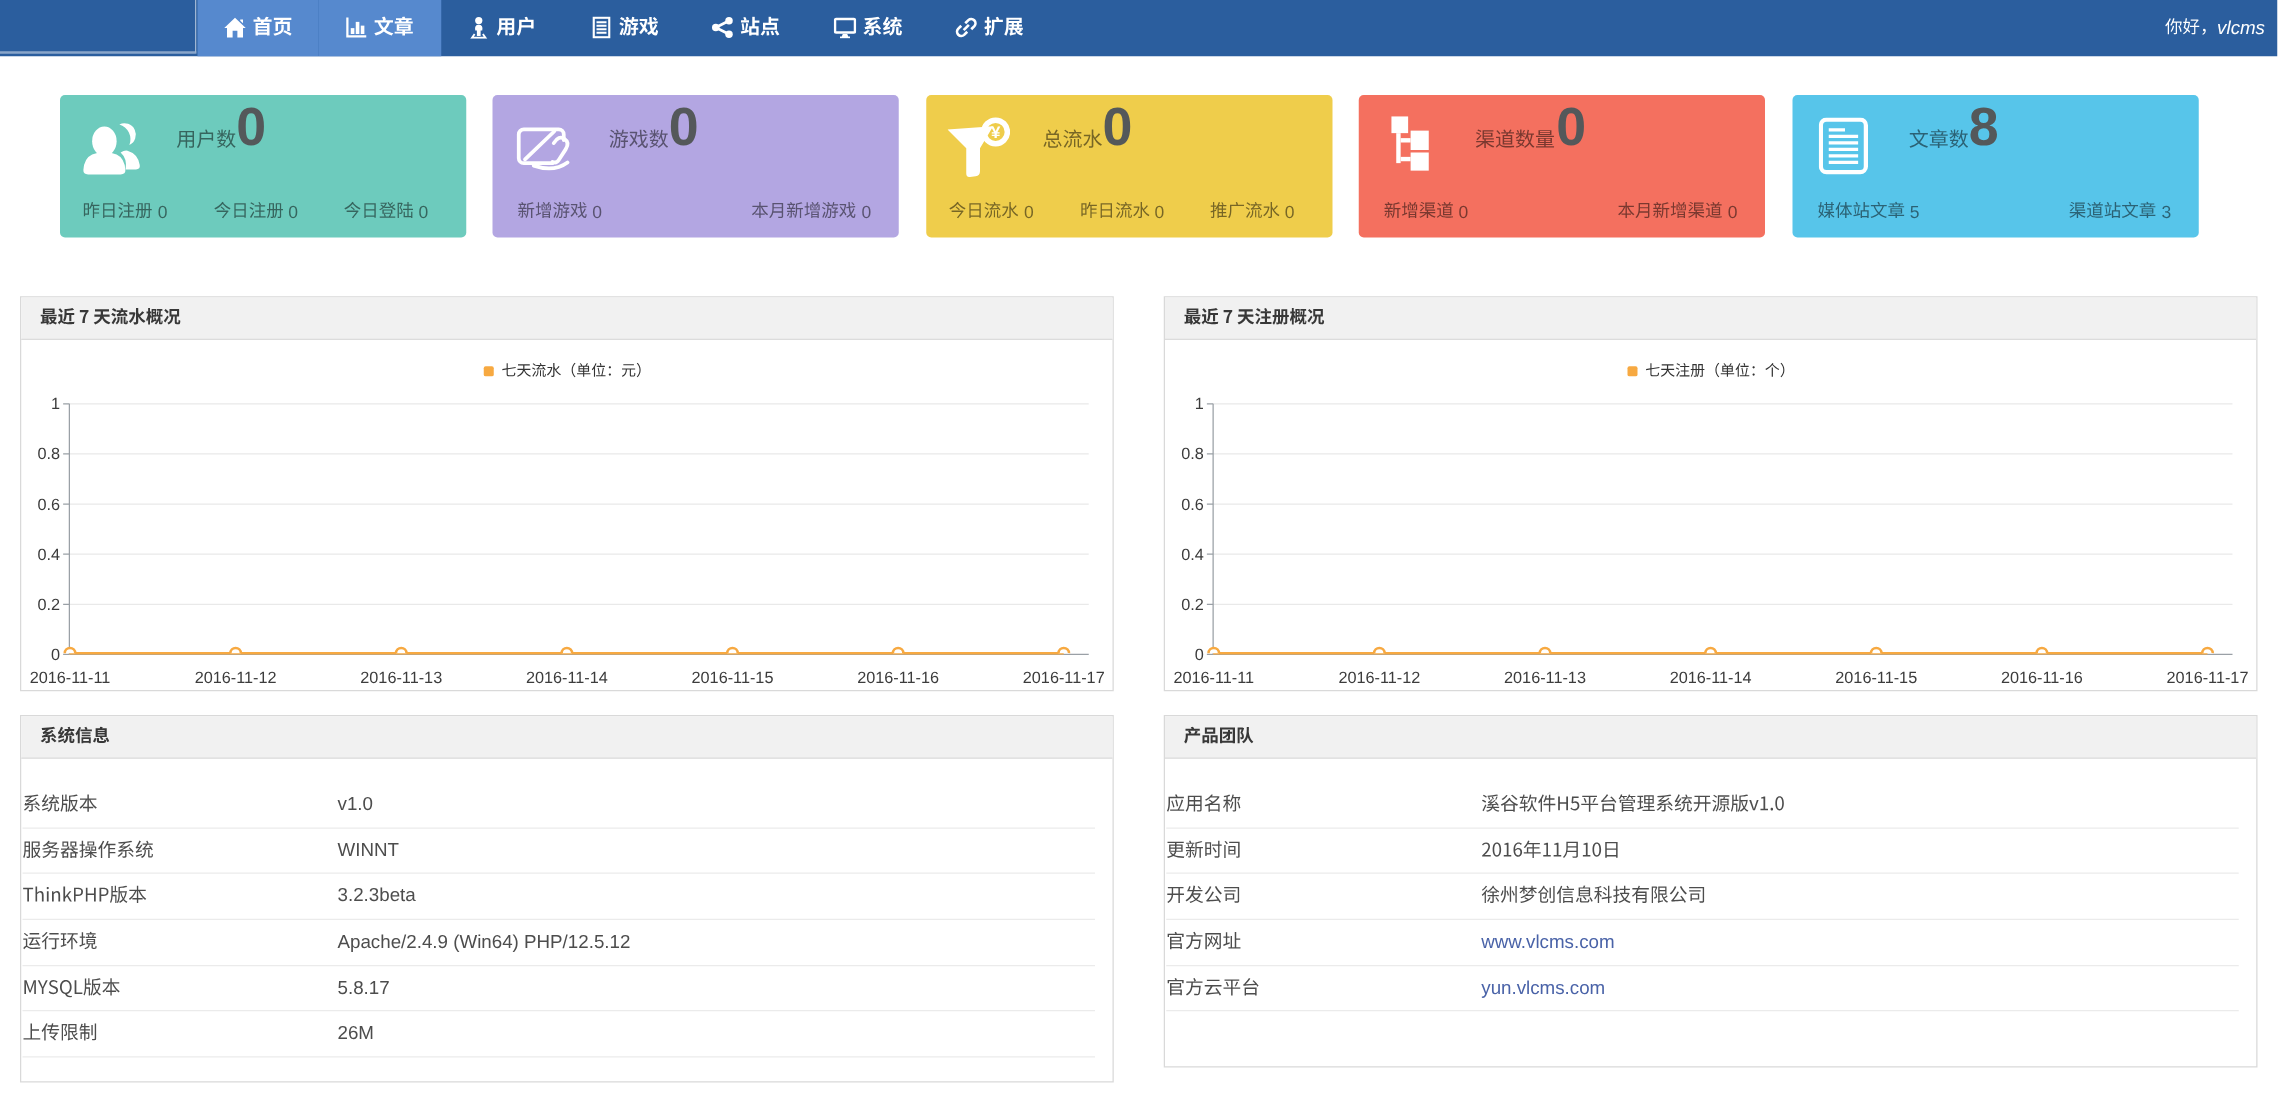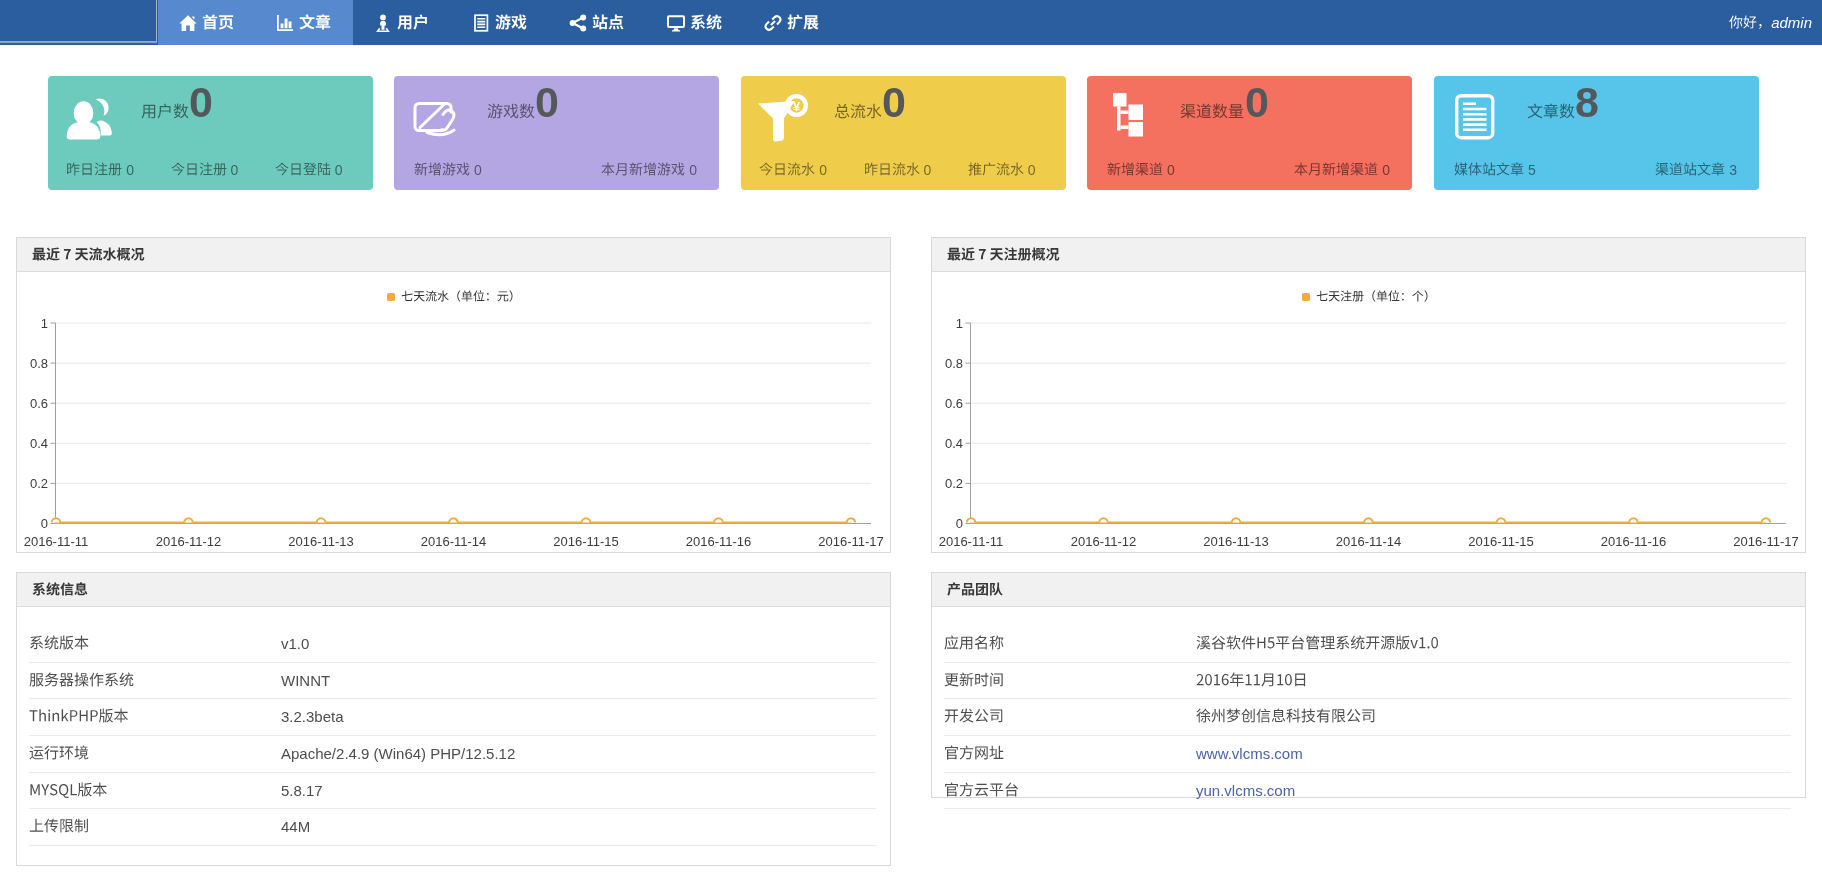--- a/index.html
+++ b/index.html
@@ -22,21 +22,21 @@
 .b2{position:absolute;top:85px;white-space:nowrap}
 .bv{font-size:14px;color:rgba(0,0,0,0.5)}
 .brow svg.zh,.b2 svg.zh{vertical-align:-3px}
 .panel{position:absolute;width:875px;background:#fff;border:1px solid #d9d9d9}
 .ph{height:34px;background:#f1f1f1;border-bottom:1px solid #dcdcdc;line-height:34px;padding-left:15px}
 .ph svg.zh{vertical-align:-3px}
 .legend{position:absolute;left:0;right:0;top:52px;display:flex;justify-content:center;align-items:center}
 .legend .sq{width:8px;height:8px;background:#f7a941;border-radius:1.5px;margin-right:6px}
 .legend svg.zh{vertical-align:-3px}
 .plot{position:absolute;left:0;top:35px}
-.tbl{position:absolute;left:12px;right:14px;top:53px}
+.tbl{position:absolute;left:1px;right:14px;top:53px}
 .trow{height:36.7px;border-bottom:1px solid #ebebeb;position:relative}
 .tlab{position:absolute;left:0;top:50%;margin-top:-9px}
 .tval{position:absolute;left:252px;top:50%;margin-top:-9px}
 .val{font-size:15px;color:#4d4d4d}
 .lnk{font-size:15px;color:#4a63a8}
 .tlab svg.zh,.tval svg.zh{vertical-align:-3px}
 </style></head>
 <body>
 <div class="nav">
     <div class="logo"></div>
@@ -84,21 +84,21 @@
         <g fill="none" stroke="#fff" stroke-width="2.1">
           <path d="M8.2 5.6 l2.5-2.5 a3.4 3.4 0 0 1 4.8 4.8 L13 10.4"></path>
           <path d="M9.8 12.4 l-2.5 2.5 a3.4 3.4 0 0 1-4.8-4.8 L5 7.6"></path>
           <path d="M6.9 11.1 l4.2-4.2"></path>
         </g>
       </svg><svg class="zh nlab" width="32.0" height="17.9" viewBox="0 -14.08 32.0 17.92">
         <path fill="#fff" d="M2.5 -13.6V-10.6H0.8V-8.8H2.5V-6C1.7 -5.8 1.1 -5.6 0.5 -5.5L0.9 -3.6L2.5 -4V-0.8C2.5 -0.6 2.4 -0.5 2.2 -0.5C2 -0.5 1.5 -0.5 0.9 -0.5C1.2 -0 1.4 0.8 1.4 1.3C2.5 1.3 3.2 1.2 3.7 0.9C4.2 0.6 4.4 0.1 4.4 -0.8V-4.5L6 -5L5.8 -6.8L4.4 -6.4V-8.8H5.9V-10.6H4.4V-13.6ZM9.6 -13.1C9.9 -12.5 10.2 -11.8 10.4 -11.2H6.6V-7.2C6.6 -4.9 6.4 -1.7 4.7 0.5C5.1 0.7 6 1.2 6.3 1.6C8.2 -0.8 8.5 -4.6 8.5 -7.2V-9.4H15.3V-11.2H12.4C12.2 -11.9 11.8 -12.9 11.3 -13.6Z M21.2 1.5V1.5C21.6 1.3 22.1 1.2 25.6 0.4C25.6 0 25.7 -0.7 25.8 -1.2L23.1 -0.7V-3.2H24.8C25.8 -0.8 27.6 0.7 30.4 1.4C30.6 0.9 31.1 0.2 31.5 -0.2C30.4 -0.4 29.5 -0.7 28.7 -1.2C29.4 -1.5 30.1 -2 30.8 -2.4L29.6 -3.2H31.3V-4.8H28.3V-5.9H30.6V-7.5H28.3V-8.6H30.4V-12.9H18.1V-8.2C18.1 -5.6 18 -2 16.4 0.5C16.8 0.7 17.7 1.2 18.1 1.5C19.8 -1.2 20 -5.3 20 -8.2V-8.6H22.4V-7.5H20.3V-5.9H22.4V-4.8H20V-3.2H21.3V-1.5C21.3 -0.7 20.8 -0.2 20.5 -0C20.8 0.3 21.1 1.1 21.2 1.5ZM24.1 -5.9H26.5V-4.8H24.1ZM24.1 -7.5V-8.6H26.5V-7.5ZM26.6 -3.2H29C28.6 -2.8 28 -2.4 27.5 -2.1C27.1 -2.4 26.8 -2.8 26.6 -3.2ZM20 -11.3H28.5V-10.2H20Z"></path>
       </svg></div>
     <div class="hello"><svg class="zh" width="42.0" height="15.7" viewBox="0 -12.32 42.0 15.68">
         <path fill="#fff" d="M6.3 -5.8C5.9 -4.1 5.2 -2.4 4.4 -1.3C4.6 -1.2 5.1 -0.9 5.2 -0.8C6.1 -1.9 6.9 -3.7 7.3 -5.6ZM10.6 -5.6C11.4 -4.1 12.1 -2.1 12.3 -0.8L13.3 -1.2C13.1 -2.5 12.4 -4.4 11.6 -5.9ZM6.5 -11.7C6 -9.6 5.2 -7.6 4.2 -6.3C4.5 -6.2 4.9 -5.8 5.1 -5.7C5.6 -6.3 6 -7.2 6.4 -8.1H8.6V-0.2C8.6 0 8.5 0.1 8.3 0.1C8.1 0.1 7.5 0.1 6.9 0.1C7 0.4 7.2 0.8 7.2 1.1C8.1 1.1 8.7 1.1 9.1 0.9C9.5 0.7 9.6 0.4 9.6 -0.2V-8.1H12.2C12.1 -7.4 12 -6.6 11.9 -6.1L12.8 -5.9C13 -6.7 13.2 -7.9 13.4 -8.9L12.7 -9.1L12.5 -9.1H6.8C7.1 -9.8 7.4 -10.6 7.6 -11.5ZM3.7 -11.7C2.9 -9.6 1.6 -7.5 0.2 -6.1C0.4 -5.9 0.7 -5.3 0.8 -5.1C1.3 -5.6 1.8 -6.2 2.2 -6.8V1.1H3.2V-8.4C3.8 -9.4 4.3 -10.4 4.7 -11.4Z M14.9 -4.1C15.6 -3.6 16.4 -3 17.2 -2.4C16.4 -1.2 15.5 -0.3 14.4 0.3C14.6 0.5 14.9 0.9 15 1.1C16.2 0.4 17.2 -0.4 18 -1.7C18.6 -1.1 19.1 -0.6 19.4 -0.1L20.1 -1C19.7 -1.5 19.2 -2.1 18.5 -2.7C19.2 -4.2 19.7 -6.2 20 -8.8L19.3 -8.9L19.1 -8.9H17.1C17.3 -9.9 17.5 -10.8 17.6 -11.7L16.5 -11.8C16.4 -10.9 16.3 -9.9 16.1 -8.9H14.6V-7.9H15.9C15.6 -6.5 15.2 -5.1 14.9 -4.1ZM18.9 -7.9C18.7 -6.1 18.2 -4.6 17.7 -3.3C17.1 -3.7 16.6 -4.1 16.1 -4.5C16.3 -5.5 16.6 -6.7 16.9 -7.9ZM23.3 -7.4V-5.8H20V-4.8H23.3V-0.1C23.3 0.1 23.2 0.1 23 0.1C22.7 0.1 22 0.1 21.1 0.1C21.3 0.4 21.5 0.8 21.5 1.1C22.6 1.1 23.3 1.1 23.7 1C24.2 0.8 24.3 0.5 24.3 -0.1V-4.8H27.4V-5.8H24.3V-7.2C25.3 -8 26.3 -9.2 27 -10.3L26.3 -10.8L26 -10.7H20.6V-9.8H25.3C24.8 -8.9 24 -8 23.3 -7.4Z M30.2 1.5C31.7 1 32.6 -0.2 32.6 -1.7C32.6 -2.7 32.2 -3.3 31.4 -3.3C30.9 -3.3 30.4 -2.9 30.4 -2.3C30.4 -1.6 30.8 -1.3 31.4 -1.3L31.7 -1.3C31.6 -0.4 31 0.3 29.9 0.8Z"></path>
-      </svg><i>admin</i></div>
+      </svg><i>vlcms</i></div>
   </div>
 <div class="card" style="left:48px;background:#6dcbbd">
     <div class="cicon" style="left:17px;top:19px"><svg width="50" height="46" viewBox="0 0 50 46">
 <g fill="#fff">
 <path d="M30.5 4.5 a9 9 0 1 1 8 16.5 a12.5 12.5 0 0 0 -8 -16.5 z"></path>
 <path d="M37 25.5 q8.5 2.5 9.8 11.5 q0.5 3.5 -3 3.5 l-8.3 0 q1.5 -8.5 -4 -13.5 q3 -2 5.5 -1.5 z"></path>
 <ellipse cx="18.5" cy="18" rx="9.8" ry="11.8"></ellipse>
 <path d="M5.5 44.5 q-4 0 -3.8 -3.5 q0.5 -9.5 7 -12.5 q4.5 -2 9.8 -2 q5.3 0 9.8 2 q6.5 3 7 12.5 q0.2 3.5 -3.8 3.5 z"></path>
 </g>
       </svg></div>
@@ -324,25 +324,25 @@
       <div class="trow">
         <div class="tlab"><svg class="zh" width="78.4" height="16.8" viewBox="0 -13.20 78.4 16.80">
             <path fill="#4d4d4d" d="M1.5 0H2.8V-6.1C2.8 -7 2.7 -8.4 2.6 -9.3H2.6L3.5 -6.8L5.6 -1.1H6.5L8.6 -6.8L9.5 -9.3H9.6C9.5 -8.4 9.4 -7 9.4 -6.1V0H10.7V-11H9L6.9 -5.1C6.6 -4.4 6.4 -3.6 6.1 -2.8H6.1C5.8 -3.6 5.6 -4.4 5.3 -5.1L3.2 -11H1.5Z M15.5 0H16.8V-4.3L20.2 -11H18.7L17.3 -7.9C17 -7.1 16.6 -6.3 16.2 -5.5H16.1C15.8 -6.3 15.4 -7.1 15.1 -7.9L13.6 -11H12.2L15.5 -4.3Z M24.7 0.2C27 0.2 28.4 -1.2 28.4 -2.9C28.4 -4.6 27.4 -5.3 26.2 -5.9L24.6 -6.5C23.8 -6.9 22.8 -7.3 22.8 -8.4C22.8 -9.4 23.6 -10 24.8 -10C25.9 -10 26.7 -9.6 27.3 -9L28.1 -9.8C27.3 -10.6 26.1 -11.2 24.8 -11.2C22.8 -11.2 21.4 -10 21.4 -8.3C21.4 -6.7 22.6 -5.9 23.6 -5.5L25.2 -4.8C26.2 -4.3 27 -3.9 27 -2.8C27 -1.7 26.2 -1 24.7 -1C23.6 -1 22.5 -1.6 21.7 -2.4L20.9 -1.4C21.8 -0.4 23.1 0.2 24.7 0.2Z M34.6 -1C32.7 -1 31.4 -2.7 31.4 -5.5C31.4 -8.3 32.7 -10 34.6 -10C36.6 -10 37.9 -8.3 37.9 -5.5C37.9 -2.7 36.6 -1 34.6 -1ZM38 2.8C38.7 2.8 39.3 2.7 39.6 2.5L39.3 1.4C39 1.5 38.7 1.6 38.2 1.6C37 1.6 36 1.1 35.5 0.1C37.8 -0.3 39.3 -2.4 39.3 -5.5C39.3 -9.1 37.4 -11.2 34.6 -11.2C31.9 -11.2 30 -9.1 30 -5.5C30 -2.3 31.6 -0.2 34 0.1C34.6 1.6 36 2.8 38 2.8Z M41.7 0H47.9V-1.2H43.1V-11H41.7Z M49.9 -12.3V-6.3C49.9 -4.1 49.8 -1.4 48.8 0.6C49.1 0.7 49.4 1 49.6 1.2C50.5 -0.3 50.8 -2.3 50.9 -4.2H53V1.2H54V-5.3H51L51 -6.3V-7.4H54.9V-8.4H53.6V-12.6H52.6V-8.4H51V-12.3ZM61.1 -7.2C60.8 -5.5 60.2 -4 59.5 -2.8C58.8 -4.1 58.2 -5.6 57.9 -7.2ZM55.6 -11.6V-6.4C55.6 -4.2 55.5 -1.3 54.3 0.6C54.6 0.8 55 1.1 55.2 1.3C56.5 -0.9 56.7 -3.9 56.7 -6.4V-7.2H57C57.4 -5.2 58 -3.4 58.9 -1.9C58 -0.9 57.1 -0.2 56.1 0.3C56.3 0.5 56.6 1 56.7 1.2C57.8 0.7 58.7 -0 59.5 -1C60.2 -0 61 0.7 62 1.2C62.2 0.9 62.5 0.5 62.8 0.3C61.8 -0.2 60.9 -0.9 60.1 -1.8C61.2 -3.4 62 -5.5 62.3 -8.1L61.7 -8.3L61.5 -8.2H56.7V-10.7C58.7 -10.8 61 -11.1 62.6 -11.5L61.9 -12.5C60.4 -12.1 57.8 -11.8 55.6 -11.6Z M70.3 -12.6V-9.4H64.3V-8.3H68.9C67.8 -5.7 65.9 -3.3 63.9 -2.1C64.2 -1.9 64.6 -1.5 64.7 -1.2C66.9 -2.7 68.8 -5.4 70 -8.3H70.3V-2.7H66.8V-1.6H70.3V1.2H71.4V-1.6H74.9V-2.7H71.4V-8.3H71.7C72.8 -5.4 74.7 -2.7 77 -1.2C77.2 -1.5 77.5 -2 77.8 -2.2C75.8 -3.4 73.9 -5.8 72.8 -8.3H77.4V-9.4H71.4V-12.6Z"></path>
           </svg></div>
         <div class="tval"><span class="val">5.8.17</span></div>
       </div>
       <div class="trow">
         <div class="tlab"><svg class="zh" width="60.0" height="16.8" viewBox="0 -13.20 60.0 16.80">
             <path fill="#4d4d4d" d="M6.4 -12.4V-0.6H0.8V0.5H14.2V-0.6H7.6V-6.6H13.2V-7.7H7.6V-12.4Z M19 -12.5C18.1 -10.3 16.7 -8 15.3 -6.6C15.5 -6.3 15.8 -5.7 15.9 -5.4C16.4 -6 16.9 -6.6 17.4 -7.3V1.2H18.5V-9C19.1 -10 19.6 -11.1 20.1 -12.2ZM22 -1.9C23.4 -1 25.1 0.3 26 1.2L26.8 0.4C26.4 -0 25.8 -0.5 25.2 -1C26.3 -2.3 27.6 -3.7 28.5 -4.8L27.7 -5.2L27.5 -5.2H22.7L23.2 -7H29.3V-8H23.5L24 -9.8H28.6V-10.9H24.3L24.7 -12.4L23.6 -12.5L23.2 -10.9H20.2V-9.8H22.9L22.4 -8H19.4V-7H22.1C21.8 -5.9 21.4 -4.9 21.2 -4.1H26.5C25.9 -3.4 25.1 -2.5 24.3 -1.6C23.8 -2 23.3 -2.3 22.8 -2.6Z M31.4 -12V1.2H32.4V-11H34.6C34.2 -10 33.8 -8.6 33.4 -7.6C34.5 -6.4 34.7 -5.3 34.7 -4.5C34.7 -4 34.6 -3.6 34.4 -3.5C34.3 -3.4 34.1 -3.3 33.9 -3.3C33.7 -3.3 33.4 -3.3 33.1 -3.3C33.2 -3.1 33.3 -2.6 33.3 -2.4C33.7 -2.3 34.1 -2.3 34.4 -2.4C34.7 -2.4 34.9 -2.5 35.1 -2.7C35.6 -3 35.7 -3.6 35.7 -4.4C35.7 -5.4 35.5 -6.4 34.4 -7.7C34.9 -8.9 35.4 -10.4 35.9 -11.6L35.1 -12L35 -12ZM42.2 -8.2V-6.3H37.7V-8.2ZM42.2 -9.1H37.7V-10.9H42.2ZM36.6 1.2C36.9 1 37.4 0.8 40.4 0C40.4 -0.2 40.4 -0.7 40.4 -1L37.7 -0.4V-5.3H39.2C39.9 -2.4 41.4 -0 43.7 1.1C43.9 0.8 44.2 0.3 44.5 0.1C43.3 -0.4 42.3 -1.2 41.6 -2.3C42.4 -2.8 43.4 -3.4 44.1 -4.1L43.4 -4.9C42.8 -4.3 41.9 -3.6 41.1 -3.1C40.7 -3.8 40.4 -4.5 40.2 -5.3H43.2V-11.9H36.6V-0.8C36.6 -0.2 36.3 0.1 36.1 0.3C36.3 0.5 36.5 0.9 36.6 1.2Z M55.1 -11.2V-2.9H56.2V-11.2ZM57.8 -12.4V-0.3C57.8 -0.1 57.7 -0 57.5 -0C57.2 -0 56.4 -0 55.5 -0C55.6 0.3 55.8 0.8 55.9 1.1C57 1.1 57.8 1.1 58.3 0.9C58.7 0.7 58.9 0.4 58.9 -0.4V-12.4ZM47.1 -12.2C46.8 -10.8 46.3 -9.3 45.6 -8.3C45.9 -8.2 46.4 -8 46.6 -7.9C46.9 -8.3 47.1 -8.8 47.4 -9.4H49.3V-7.8H45.7V-6.8H49.3V-5.3H46.4V-0H47.4V-4.2H49.3V1.2H50.4V-4.2H52.5V-1.2C52.5 -1 52.5 -1 52.3 -1C52.1 -0.9 51.6 -0.9 51 -1C51.1 -0.7 51.3 -0.3 51.3 0C52.1 0 52.7 0 53.1 -0.2C53.4 -0.3 53.5 -0.6 53.5 -1.1V-5.3H50.4V-6.8H54.1V-7.8H50.4V-9.4H53.5V-10.4H50.4V-12.5H49.3V-10.4H47.7C47.9 -10.9 48.1 -11.5 48.2 -12Z"></path>
           </svg></div>
-        <div class="tval"><span class="val">44M</span></div>
-      </div>
-    </div>
-  </div>
-<div class="panel" style="left:931px;top:572px;height:226px">
+        <div class="tval"><span class="val">26M</span></div>
+      </div>
+    </div>
+  </div>
+<div class="panel" style="left:931px;top:572px;height:282px">
     <div class="ph"><svg class="zh" width="56.0" height="15.7" viewBox="0 -12.32 56.0 15.68">
         <path fill="#383838" d="M5.6 -11.5C5.9 -11.2 6.1 -10.8 6.3 -10.4H1.4V-8.8H4.6L3.4 -8.3C3.8 -7.8 4.2 -7.1 4.4 -6.6H1.6V-4.7C1.6 -3.2 1.4 -1.2 0.3 0.2C0.7 0.4 1.5 1.1 1.8 1.4C3.1 -0.2 3.3 -2.9 3.3 -4.6V-5H13.1V-6.6H10.1L11.3 -8.2L9.4 -8.8C9.2 -8.2 8.8 -7.3 8.4 -6.6H5.1L6.1 -7C5.9 -7.6 5.4 -8.3 5 -8.8H12.8V-10.4H8.3C8.1 -10.9 7.7 -11.5 7.4 -12Z M18.5 -9.7H23.5V-7.9H18.5ZM16.9 -11.3V-6.3H25.2V-11.3ZM15 -5.1V1.3H16.6V0.5H18.7V1.2H20.3V-5.1ZM16.6 -1.1V-3.5H18.7V-1.1ZM21.5 -5.1V1.3H23.1V0.5H25.4V1.2H27.1V-5.1ZM23.1 -1.1V-3.5H25.4V-1.1Z M29 -11.4V1.3H30.7V0.8H39.2V1.3H41V-11.4ZM30.7 -0.7V-9.8H39.2V-0.7ZM35.4 -9.4V-7.9H31.3V-6.4H34.7C33.6 -5.1 32.2 -4 31 -3.4C31.3 -3.1 31.8 -2.6 32 -2.3C33.1 -2.8 34.3 -3.7 35.4 -4.7V-2.8C35.4 -2.7 35.3 -2.6 35.1 -2.6C34.9 -2.6 34.4 -2.6 33.9 -2.6C34.1 -2.2 34.3 -1.6 34.4 -1.1C35.3 -1.1 35.9 -1.2 36.4 -1.4C36.8 -1.7 37 -2.1 37 -2.8V-6.4H38.7V-7.9H37V-9.4Z M43.1 -11.3V1.2H44.7V-9.8H46.3C46 -8.9 45.6 -7.8 45.3 -6.9C46.3 -6 46.5 -5.1 46.5 -4.4C46.5 -4 46.4 -3.7 46.2 -3.6C46.1 -3.5 46 -3.5 45.8 -3.5C45.6 -3.5 45.4 -3.5 45.1 -3.5C45.3 -3.1 45.5 -2.4 45.5 -1.9C45.9 -1.9 46.2 -1.9 46.5 -2C46.9 -2 47.2 -2.1 47.4 -2.3C47.9 -2.6 48.1 -3.3 48.1 -4.2C48.1 -5 47.9 -6 46.9 -7.1C47.4 -8.2 47.9 -9.5 48.3 -10.7L47.1 -11.4L46.9 -11.3ZM55.7 0C52.6 -2.2 52.2 -6.5 52 -7.9C52.1 -9.2 52.1 -10.5 52.1 -11.8H50.4C50.4 -7.2 50.5 -2.6 46.6 -0C47.1 0.3 47.7 0.8 47.9 1.3C49.7 0 50.7 -1.7 51.3 -3.6C51.9 -1.8 52.8 0 54.5 1.3C54.8 0.8 55.3 0.3 55.7 0Z"></path>
       </svg></div>
     <div class="tbl">
       <div class="trow">
         <div class="tlab"><svg class="zh" width="60.0" height="16.8" viewBox="0 -13.20 60.0 16.80">
             <path fill="#4d4d4d" d="M4 -7.3C4.6 -5.7 5.3 -3.6 5.6 -2.2L6.6 -2.6C6.3 -4 5.6 -6.1 4.9 -7.8ZM7.2 -8.2C7.7 -6.6 8.2 -4.4 8.5 -3L9.5 -3.4C9.3 -4.8 8.8 -6.8 8.2 -8.5ZM7 -12.4C7.3 -11.9 7.6 -11.2 7.8 -10.7H1.8V-6.6C1.8 -4.4 1.7 -1.5 0.5 0.7C0.8 0.8 1.3 1.1 1.5 1.3C2.8 -0.9 3 -4.3 3 -6.6V-9.6H14.1V-10.7H9.1C8.9 -11.2 8.5 -12.1 8.1 -12.7ZM3.1 -0.6V0.5H14.3V-0.6H10.3C11.6 -2.9 12.8 -5.6 13.5 -8.1L12.3 -8.6C11.7 -6 10.6 -2.9 9.1 -0.6Z M17.3 -11.5V-6.1C17.3 -4 17.1 -1.3 15.5 0.5C15.7 0.7 16.2 1.1 16.4 1.3C17.5 0 18 -1.7 18.2 -3.4H22V1.1H23.1V-3.4H27.2V-0.3C27.2 -0.1 27.1 0 26.8 0C26.5 0.1 25.5 0.1 24.4 0C24.6 0.3 24.8 0.8 24.8 1.1C26.2 1.1 27.1 1.1 27.6 0.9C28.1 0.8 28.3 0.4 28.3 -0.3V-11.5ZM18.4 -10.5H22V-8.1H18.4ZM27.2 -10.5V-8.1H23.1V-10.5ZM18.4 -7H22V-4.5H18.3C18.4 -5 18.4 -5.6 18.4 -6.1ZM27.2 -7V-4.5H23.1V-7Z M33.9 -7.9C34.7 -7.4 35.6 -6.7 36.3 -6.1C34.5 -5.2 32.6 -4.5 30.7 -4.1C30.9 -3.8 31.2 -3.4 31.3 -3.1C32.1 -3.3 33 -3.5 33.8 -3.8V1.2H34.9V0.4H41.6V1.2H42.7V-5.1H36.8C39.3 -6.4 41.4 -8.3 42.7 -10.7L41.9 -11.2L41.7 -11.1H36.4C36.8 -11.5 37.1 -12 37.4 -12.4L36.1 -12.6C35.2 -11.2 33.5 -9.5 31 -8.4C31.3 -8.2 31.7 -7.8 31.8 -7.5C33.3 -8.2 34.4 -9.1 35.4 -10.1H41C40.1 -8.7 38.8 -7.6 37.3 -6.7C36.6 -7.3 35.6 -8 34.8 -8.6ZM41.6 -0.6H34.9V-4.1H41.6Z M52.7 -6.8C52.3 -4.9 51.7 -3 50.9 -1.8C51.1 -1.7 51.6 -1.4 51.8 -1.2C52.6 -2.5 53.3 -4.5 53.7 -6.6ZM56.7 -6.6C57.4 -5 58 -2.8 58.2 -1.4L59.3 -1.7C59 -3.1 58.4 -5.2 57.7 -6.9ZM53 -12.6C52.6 -10.7 52 -8.7 51.1 -7.4V-8.3H49.2V-11C49.9 -11.1 50.6 -11.4 51.1 -11.6L50.5 -12.5C49.4 -12 47.5 -11.5 45.9 -11.3C46.1 -11 46.2 -10.7 46.3 -10.4C46.9 -10.5 47.5 -10.6 48.1 -10.7V-8.3H45.8V-7.2H48C47.4 -5.5 46.4 -3.6 45.5 -2.5C45.7 -2.2 45.9 -1.8 46 -1.5C46.8 -2.5 47.5 -3.9 48.1 -5.4V1.2H49.2V-5.5C49.7 -4.9 50.2 -4 50.5 -3.6L51.1 -4.5C50.9 -4.9 49.6 -6.2 49.2 -6.7V-7.2H51L50.9 -7.2C51.2 -7 51.7 -6.7 51.9 -6.6C52.4 -7.4 52.9 -8.4 53.3 -9.6H54.8V-0.2C54.8 0 54.7 0.1 54.5 0.1C54.3 0.1 53.7 0.1 53 0.1C53.1 0.4 53.3 0.8 53.4 1.1C54.3 1.1 55 1.1 55.4 0.9C55.8 0.8 55.9 0.4 55.9 -0.2V-9.6H57.9C57.7 -9 57.4 -8.4 57.1 -7.9L58.2 -7.6C58.6 -8.5 59 -9.5 59.4 -10.5L58.6 -10.7L58.5 -10.6H53.6C53.8 -11.2 53.9 -11.8 54.1 -12.4Z"></path>
           </svg></div>
         <div class="tval"><svg class="zh" width="242.9" height="16.8" viewBox="0 -13.20 242.9 16.80">
             <path fill="#4d4d4d" d="M8.3 -10.5C8.7 -9.9 9 -9.1 9.2 -8.5L10.1 -8.9C10 -9.4 9.6 -10.2 9.2 -10.8ZM12.8 -12.5C10.9 -12.1 7.7 -11.7 5 -11.5C5.1 -11.3 5.2 -10.9 5.2 -10.6C8 -10.8 11.3 -11.1 13.4 -11.7ZM5.4 -10.1C5.8 -9.6 6.1 -8.8 6.3 -8.3L7.2 -8.7C7.1 -9.2 6.7 -9.9 6.3 -10.5ZM12.2 -11C11.9 -10.3 11.5 -9.3 11.1 -8.6L12 -8.3C12.3 -8.9 12.8 -9.9 13.1 -10.7ZM1.3 -11.6C2.2 -11.1 3.3 -10.4 3.8 -9.9L4.5 -10.8C4 -11.3 2.9 -11.9 2 -12.4ZM0.5 -7.6C1.5 -7.2 2.6 -6.5 3.2 -6L3.9 -6.9C3.3 -7.4 2.1 -8.1 1.2 -8.4ZM0.9 0.1 1.9 0.8C2.6 -0.6 3.4 -2.4 4.1 -4L3.2 -4.6C2.5 -3 1.6 -1 0.9 0.1ZM5.3 -3.6C5.6 -3.7 6 -3.8 8.7 -4C8.6 -3.6 8.5 -3.2 8.4 -2.8H4.4V-1.8H8C7.4 -0.8 6.2 -0.1 3.9 0.3C4.1 0.5 4.4 1 4.5 1.2C7.3 0.7 8.6 -0.3 9.2 -1.8H9.3C10.1 -0.2 11.6 0.8 13.8 1.2C14 0.9 14.3 0.4 14.5 0.2C12.6 -0 11.2 -0.7 10.4 -1.8H14.3V-2.8H9.6C9.6 -3.2 9.7 -3.6 9.8 -4H9.1L12.5 -4.3C12.7 -4 12.9 -3.8 13 -3.5L13.9 -4C13.5 -4.8 12.6 -5.9 11.7 -6.7L10.9 -6.2C11.3 -5.9 11.6 -5.5 11.9 -5.1L7.5 -4.8C8.8 -5.5 10.2 -6.5 11.4 -7.5L10.7 -8.1C10.2 -7.6 9.6 -7.2 9 -6.8L7.1 -6.7C7.8 -7.2 8.4 -7.7 9.1 -8.3L8.1 -8.8C7.5 -8 6.4 -7.2 6.1 -7C5.8 -6.8 5.6 -6.6 5.3 -6.6C5.4 -6.4 5.6 -5.9 5.6 -5.7C5.8 -5.7 6.2 -5.8 7.7 -5.9C7.1 -5.5 6.7 -5.2 6.4 -5.1C5.8 -4.8 5.4 -4.6 5 -4.5C5.1 -4.2 5.3 -3.8 5.3 -3.6Z M23.8 -11.7C25.2 -10.7 27 -9.1 27.9 -8.1L28.9 -8.9C28 -9.9 26.1 -11.3 24.7 -12.3ZM20 -12.2C19.1 -11 17.6 -9.7 16.2 -8.9C16.5 -8.7 16.9 -8.3 17.1 -8.1C18.5 -9 20.1 -10.4 21.1 -11.8ZM22.4 -9.9C21.1 -7.7 18.3 -5.5 15.6 -4.6C15.8 -4.3 16.1 -3.8 16.3 -3.5C16.9 -3.8 17.7 -4.1 18.3 -4.5V1.2H19.5V0.6H25.6V1.2H26.8V-4.4C27.4 -4 28 -3.7 28.6 -3.5C28.8 -3.8 29.2 -4.3 29.5 -4.6C27.1 -5.3 24.5 -7.1 23.1 -8.9L23.4 -9.3ZM19.5 -0.4V-3.8H25.6V-0.4ZM18.8 -4.8C20.2 -5.7 21.5 -6.8 22.5 -8C23.4 -6.9 24.8 -5.7 26.1 -4.8Z M38.9 -12.6C38.5 -10.3 38 -8.1 36.9 -6.7C37.2 -6.5 37.6 -6.2 37.8 -6C38.4 -6.9 38.9 -8 39.3 -9.3H43.1C42.9 -8.2 42.7 -7.1 42.5 -6.4L43.4 -6.1C43.7 -7.1 44.1 -8.7 44.4 -10.1L43.6 -10.3L43.5 -10.3H39.6C39.7 -11 39.9 -11.7 40 -12.4ZM40 -7.8V-7.2C40 -5.1 39.8 -1.9 36.5 0.4C36.8 0.6 37.2 1 37.4 1.2C39.2 -0.2 40.1 -1.8 40.6 -3.4C41.2 -1.4 42.2 0.3 43.7 1.2C43.9 0.9 44.2 0.5 44.5 0.3C42.6 -0.7 41.5 -3.1 41 -5.8C41 -6.3 41.1 -6.7 41.1 -7.1V-7.8ZM31.4 -5C31.5 -5.1 32 -5.2 32.6 -5.2H34.2V-3L30.6 -2.5L30.8 -1.4L34.2 -1.9V1.1H35.2V-2.1L37.2 -2.4L37.2 -3.5L35.2 -3.2V-5.2H37.1V-6.2H35.2V-8.4H34.2V-6.2H32.5C33 -7.2 33.5 -8.5 33.9 -9.8H37.2V-10.8H34.3C34.5 -11.3 34.6 -11.8 34.7 -12.3L33.6 -12.6C33.5 -12 33.4 -11.4 33.2 -10.8H30.8V-9.8H32.9C32.5 -8.5 32.1 -7.6 31.9 -7.2C31.6 -6.5 31.3 -6 31.1 -6C31.2 -5.7 31.4 -5.2 31.4 -5Z M49.8 -5.1V-4H54.1V1.2H55.2V-4H59.3V-5.1H55.2V-8.4H58.6V-9.5H55.2V-12.4H54.1V-9.5H52C52.2 -10.2 52.4 -10.9 52.6 -11.6L51.5 -11.8C51.1 -9.9 50.5 -7.9 49.6 -6.7C49.9 -6.6 50.4 -6.3 50.6 -6.1C51 -6.8 51.4 -7.6 51.7 -8.4H54.1V-5.1ZM49 -12.5C48.2 -10.3 46.9 -8 45.5 -6.6C45.7 -6.3 46 -5.7 46.1 -5.4C46.6 -6 47.1 -6.6 47.5 -7.2V1.2H48.6V-9C49.2 -10 49.7 -11.1 50.1 -12.2Z M61.5 0H62.9V-5.2H68V0H69.4V-11H68V-6.4H62.9V-11H61.5Z M74.8 0.2C76.7 0.2 78.5 -1.2 78.5 -3.6C78.5 -6 77 -7.1 75.1 -7.1C74.5 -7.1 74 -6.9 73.5 -6.6L73.8 -9.8H77.9V-11H72.6L72.2 -5.9L72.9 -5.4C73.6 -5.8 74 -6 74.8 -6C76.2 -6 77.1 -5.1 77.1 -3.5C77.1 -1.9 76 -0.9 74.7 -0.9C73.4 -0.9 72.6 -1.5 72 -2.2L71.3 -1.3C72.1 -0.5 73.1 0.2 74.8 0.2Z M81.9 -9.4C82.4 -8.3 83 -6.9 83.2 -6L84.3 -6.4C84.1 -7.2 83.5 -8.7 82.9 -9.8ZM90.6 -9.8C90.2 -8.7 89.5 -7.2 88.9 -6.3L89.9 -5.9C90.5 -6.8 91.2 -8.3 91.8 -9.5ZM80 -5.2V-4.1H86.1V1.2H87.3V-4.1H93.5V-5.2H87.3V-10.5H92.6V-11.6H80.8V-10.5H86.1V-5.2Z M96.9 -5.1V1.2H98.1V0.4H105.4V1.2H106.6V-5.1ZM98.1 -0.7V-4H105.4V-0.7ZM96.1 -6.4C96.7 -6.6 97.6 -6.6 106.2 -7.1C106.6 -6.6 106.9 -6.2 107.2 -5.8L108.1 -6.5C107.3 -7.8 105.6 -9.6 104.1 -10.9L103.2 -10.3C104 -9.7 104.7 -8.9 105.4 -8.1L97.7 -7.7C99 -9 100.4 -10.5 101.6 -12.2L100.5 -12.7C99.3 -10.8 97.5 -8.9 97 -8.4C96.5 -7.9 96.1 -7.6 95.8 -7.5C95.9 -7.2 96.1 -6.6 96.1 -6.4Z M112.4 -6.6V1.2H113.6V0.7H120.8V1.2H121.9V-2.5H113.6V-3.6H121.1V-6.6ZM120.8 -0.2H113.6V-1.6H120.8ZM115.8 -9.3C116 -9 116.2 -8.7 116.3 -8.4H110.8V-5.9H111.9V-7.5H121.8V-5.9H123V-8.4H117.5C117.3 -8.8 117.1 -9.2 116.9 -9.6ZM113.6 -5.7H120V-4.4H113.6ZM111.8 -12.7C111.4 -11.4 110.7 -10.1 109.9 -9.2C110.2 -9.1 110.6 -8.8 110.9 -8.7C111.3 -9.2 111.7 -9.8 112.1 -10.5H113.1C113.4 -10 113.8 -9.3 113.9 -8.9L114.9 -9.2C114.8 -9.6 114.5 -10.1 114.2 -10.5H116.5V-11.4H112.5C112.6 -11.7 112.7 -12.1 112.8 -12.4ZM118.1 -12.6C117.8 -11.5 117.3 -10.5 116.6 -9.8C116.9 -9.6 117.4 -9.4 117.6 -9.2C117.9 -9.6 118.2 -10 118.4 -10.5H119.5C119.9 -10 120.4 -9.3 120.6 -8.8L121.5 -9.2C121.3 -9.6 121 -10.1 120.7 -10.5H123.3V-11.4H118.8C119 -11.7 119.1 -12.1 119.2 -12.4Z M131.4 -8.1H133.7V-6.2H131.4ZM134.7 -8.1H137V-6.2H134.7ZM131.4 -10.9H133.7V-9H131.4ZM134.7 -10.9H137V-9H134.7ZM129 -0.3V0.7H138.8V-0.3H134.7V-2.4H138.2V-3.4H134.7V-5.2H138V-11.9H130.3V-5.2H133.6V-3.4H130.2V-2.4H133.6V-0.3ZM124.8 -1.5 125.1 -0.4C126.4 -0.8 128.1 -1.4 129.7 -1.9L129.5 -3L127.9 -2.5V-6.2H129.4V-7.2H127.9V-10.5H129.6V-11.6H124.9V-10.5H126.8V-7.2H125.1V-6.2H126.8V-2.1C126 -1.9 125.3 -1.7 124.8 -1.5Z M143.5 -3.4C142.7 -2.3 141.5 -1.2 140.3 -0.4C140.6 -0.3 141.1 0.1 141.3 0.3C142.4 -0.5 143.8 -1.7 144.7 -3ZM148.8 -2.9C150 -1.9 151.6 -0.5 152.3 0.3L153.3 -0.3C152.5 -1.2 150.9 -2.5 149.7 -3.4ZM149.2 -6.7C149.6 -6.3 150 -5.9 150.4 -5.4L143.8 -5C146.1 -6.1 148.4 -7.5 150.6 -9.2L149.7 -9.9C149 -9.3 148.1 -8.7 147.3 -8.1L143.7 -8C144.8 -8.7 145.8 -9.7 146.8 -10.7C148.8 -10.9 150.6 -11.2 152.1 -11.5L151.3 -12.5C148.9 -11.9 144.5 -11.5 140.8 -11.3C141 -11 141.1 -10.6 141.1 -10.3C142.5 -10.4 143.9 -10.5 145.3 -10.6C144.3 -9.6 143.2 -8.7 142.8 -8.4C142.3 -8.1 142 -7.9 141.7 -7.8C141.8 -7.5 142 -7 142 -6.8C142.3 -6.9 142.8 -7 145.8 -7.2C144.5 -6.4 143.4 -5.8 142.9 -5.5C142 -5.1 141.3 -4.8 140.8 -4.7C141 -4.4 141.1 -3.9 141.2 -3.7C141.6 -3.8 142.2 -3.9 146.3 -4.2V-0.3C146.3 -0.1 146.3 -0.1 146 -0.1C145.8 -0 144.9 -0 144 -0.1C144.2 0.2 144.4 0.7 144.5 1C145.6 1 146.3 1 146.8 0.8C147.3 0.7 147.5 0.3 147.5 -0.3V-4.3L151.2 -4.6C151.6 -4.1 152 -3.6 152.2 -3.2L153.1 -3.8C152.5 -4.7 151.2 -6.1 150.1 -7.1Z M164.7 -5.3V-0.5C164.7 0.6 165 0.9 166 0.9C166.2 0.9 167.1 0.9 167.3 0.9C168.3 0.9 168.5 0.3 168.6 -1.7C168.3 -1.8 167.9 -2 167.7 -2.2C167.6 -0.4 167.6 -0.1 167.2 -0.1C167 -0.1 166.3 -0.1 166.2 -0.1C165.9 -0.1 165.8 -0.1 165.8 -0.5V-5.3ZM161.9 -5.2C161.8 -2.3 161.5 -0.7 159 0.2C159.3 0.4 159.6 0.9 159.7 1.2C162.4 0 162.9 -1.9 163 -5.2ZM154.9 -0.8 155.1 0.3C156.5 -0.1 158.2 -0.7 159.9 -1.2L159.8 -2.2C157.9 -1.7 156.1 -1.1 154.9 -0.8ZM163.2 -12.4C163.5 -11.7 163.8 -10.9 164 -10.4H160.3V-9.4H163.1C162.4 -8.5 161.3 -7.1 161 -6.8C160.7 -6.5 160.3 -6.4 160.1 -6.3C160.2 -6.1 160.4 -5.5 160.4 -5.2C160.8 -5.4 161.5 -5.5 166.9 -6C167.2 -5.6 167.4 -5.2 167.5 -4.9L168.5 -5.4C168 -6.3 167.1 -7.7 166.2 -8.7L165.4 -8.3C165.7 -7.9 166 -7.4 166.3 -6.9L162.2 -6.5C162.9 -7.3 163.8 -8.5 164.4 -9.4H168.5V-10.4H164.1L165.1 -10.7C164.9 -11.2 164.6 -12 164.2 -12.6ZM155.1 -6.3C155.4 -6.5 155.7 -6.5 157.5 -6.8C156.9 -5.8 156.3 -5.1 156 -4.8C155.5 -4.3 155.2 -3.9 154.9 -3.8C155 -3.5 155.2 -3 155.2 -2.7C155.6 -2.9 156.1 -3.1 159.8 -3.9C159.8 -4.1 159.7 -4.6 159.8 -4.9L156.9 -4.3C158.1 -5.7 159.2 -7.3 160.1 -8.9L159.1 -9.5C158.8 -8.9 158.5 -8.4 158.2 -7.8L156.3 -7.6C157.3 -8.9 158.2 -10.6 158.9 -12.1L157.8 -12.7C157.1 -10.8 156 -8.9 155.6 -8.4C155.3 -7.9 155 -7.6 154.7 -7.5C154.9 -7.2 155.1 -6.6 155.1 -6.3Z M179 -10.5V-6.3H174.8V-6.9V-10.5ZM170 -6.3V-5.2H173.6C173.4 -3.1 172.6 -1.1 170.1 0.4C170.4 0.6 170.8 1 171 1.3C173.7 -0.5 174.5 -2.8 174.7 -5.2H179V1.2H180.1V-5.2H183.5V-6.3H180.1V-10.5H183V-11.6H170.6V-10.5H173.6V-6.9L173.6 -6.3Z M192.3 -6.1H196.9V-4.8H192.3ZM192.3 -8.2H196.9V-6.9H192.3ZM191.8 -3.1C191.4 -2.1 190.7 -1 190 -0.3C190.3 -0.1 190.7 0.1 190.9 0.3C191.6 -0.5 192.3 -1.7 192.8 -2.8ZM196.1 -2.8C196.7 -1.9 197.4 -0.6 197.7 0.1L198.8 -0.3C198.4 -1 197.6 -2.3 197 -3.2ZM185.6 -11.7C186.4 -11.1 187.5 -10.4 188.1 -9.9L188.7 -10.8C188.1 -11.3 187 -12 186.2 -12.4ZM184.8 -7.6C185.7 -7.1 186.8 -6.4 187.3 -6L188 -6.9C187.4 -7.3 186.3 -8 185.5 -8.4ZM185.1 0.4 186.1 1C186.9 -0.4 187.7 -2.3 188.3 -3.9L187.4 -4.5C186.7 -2.8 185.8 -0.8 185.1 0.4ZM189.3 -11.9V-7.8C189.3 -5.3 189.2 -1.9 187.5 0.5C187.7 0.7 188.2 0.9 188.4 1.1C190.2 -1.4 190.4 -5.1 190.4 -7.8V-10.8H198.5V-11.9ZM194 -10.6C193.9 -10.2 193.7 -9.6 193.6 -9.1H191.3V-3.9H194V0C194 0.2 193.9 0.2 193.7 0.2C193.5 0.2 192.9 0.2 192.2 0.2C192.3 0.5 192.5 0.9 192.5 1.2C193.5 1.2 194.1 1.2 194.6 1C195 0.9 195.1 0.6 195.1 0V-3.9H197.9V-9.1H194.7C194.8 -9.5 195 -9.9 195.2 -10.4Z M200.8 -12.3V-6.3C200.8 -4.1 200.7 -1.4 199.7 0.6C200 0.7 200.3 1 200.5 1.2C201.4 -0.3 201.7 -2.3 201.8 -4.2H203.9V1.2H204.9V-5.3H201.8L201.9 -6.3V-7.4H205.8V-8.4H204.5V-12.6H203.5V-8.4H201.9V-12.3ZM212 -7.2C211.7 -5.5 211.1 -4 210.4 -2.8C209.7 -4.1 209.1 -5.6 208.8 -7.2ZM206.5 -11.6V-6.4C206.5 -4.2 206.4 -1.3 205.2 0.6C205.5 0.8 205.9 1.1 206.1 1.3C207.4 -0.9 207.6 -3.9 207.6 -6.4V-7.2H207.9C208.3 -5.2 208.9 -3.4 209.7 -1.9C208.9 -0.9 208 -0.2 207 0.3C207.2 0.5 207.5 1 207.6 1.2C208.7 0.7 209.6 -0 210.4 -1C211.1 -0 211.9 0.7 212.9 1.2C213.1 0.9 213.4 0.5 213.7 0.3C212.6 -0.2 211.8 -0.9 211 -1.8C212.1 -3.4 212.9 -5.5 213.2 -8.1L212.6 -8.3L212.4 -8.2H207.6V-10.7C209.6 -10.8 211.9 -11.1 213.5 -11.5L212.8 -12.5C211.2 -12.1 208.7 -11.8 206.5 -11.6Z M217.4 0H219L221.9 -8.1H220.5L219 -3.5C218.7 -2.7 218.5 -1.9 218.2 -1.1H218.1C217.9 -1.9 217.7 -2.7 217.4 -3.5L215.9 -8.1H214.4Z M223.4 0H229.4V-1.1H227.2V-11H226.2C225.6 -10.7 224.8 -10.4 223.9 -10.2V-9.3H225.8V-1.1H223.4Z M232.5 0.2C233 0.2 233.5 -0.2 233.5 -0.8C233.5 -1.5 233 -1.9 232.5 -1.9C231.9 -1.9 231.5 -1.5 231.5 -0.8C231.5 -0.2 231.9 0.2 232.5 0.2Z M238.7 0.2C240.8 0.2 242.1 -1.7 242.1 -5.5C242.1 -9.3 240.8 -11.2 238.7 -11.2C236.6 -11.2 235.3 -9.3 235.3 -5.5C235.3 -1.7 236.6 0.2 238.7 0.2ZM238.7 -0.9C237.5 -0.9 236.6 -2.3 236.6 -5.5C236.6 -8.7 237.5 -10.1 238.7 -10.1C240 -10.1 240.8 -8.7 240.8 -5.5C240.8 -2.3 240 -0.9 238.7 -0.9Z"></path>

